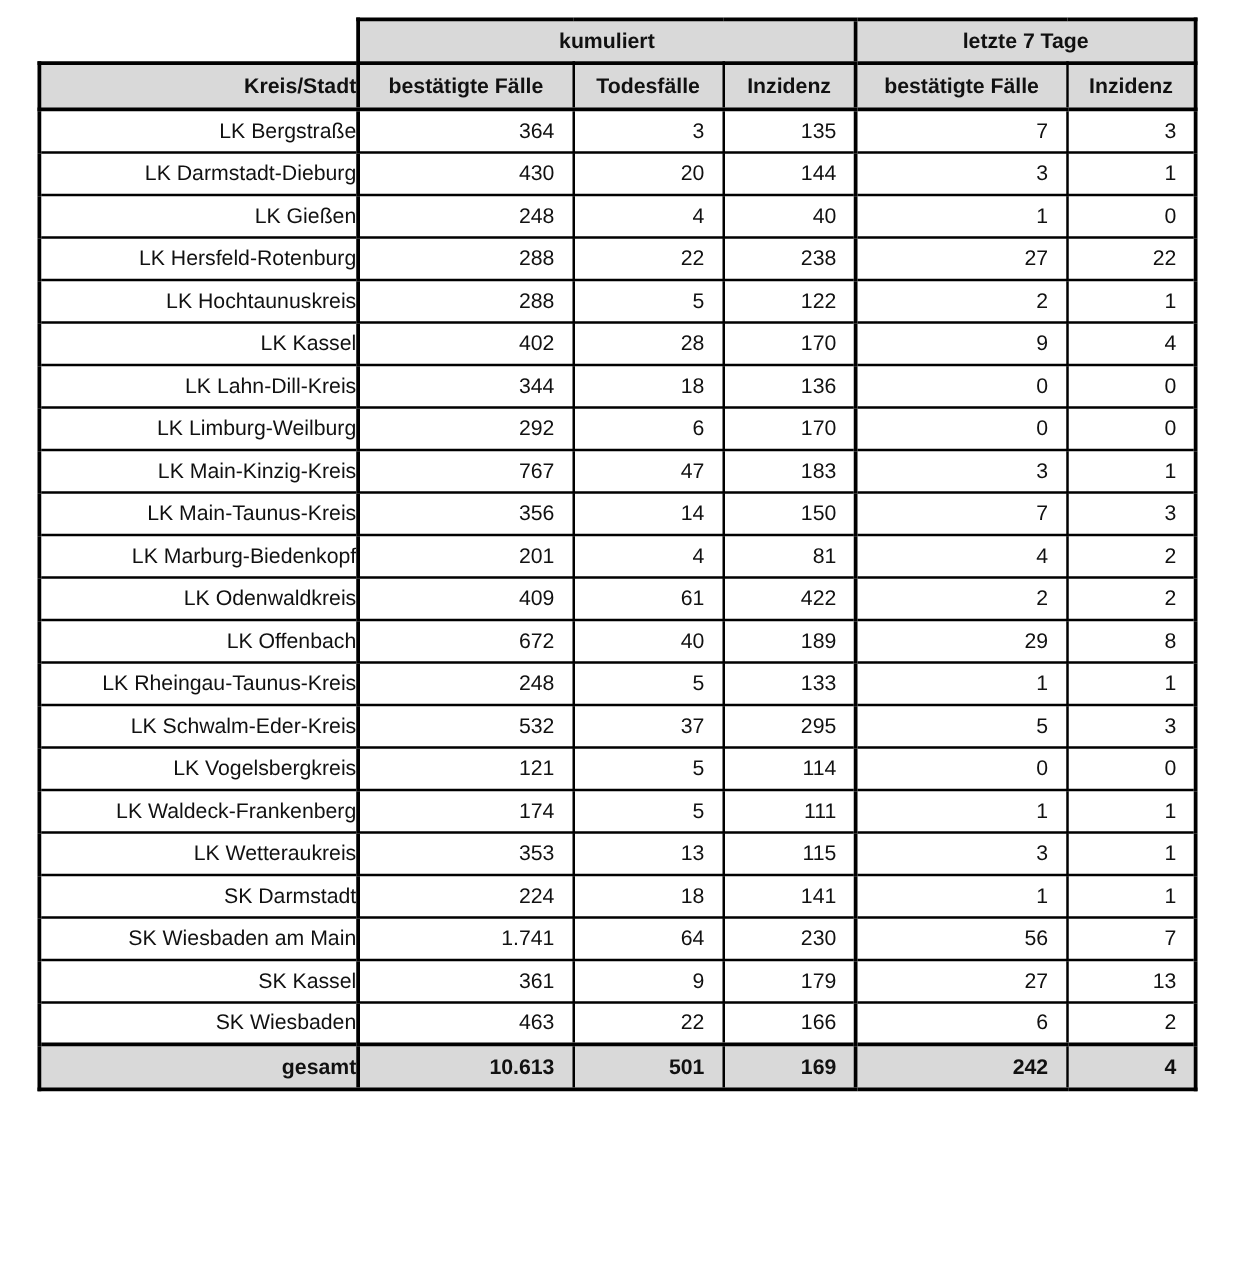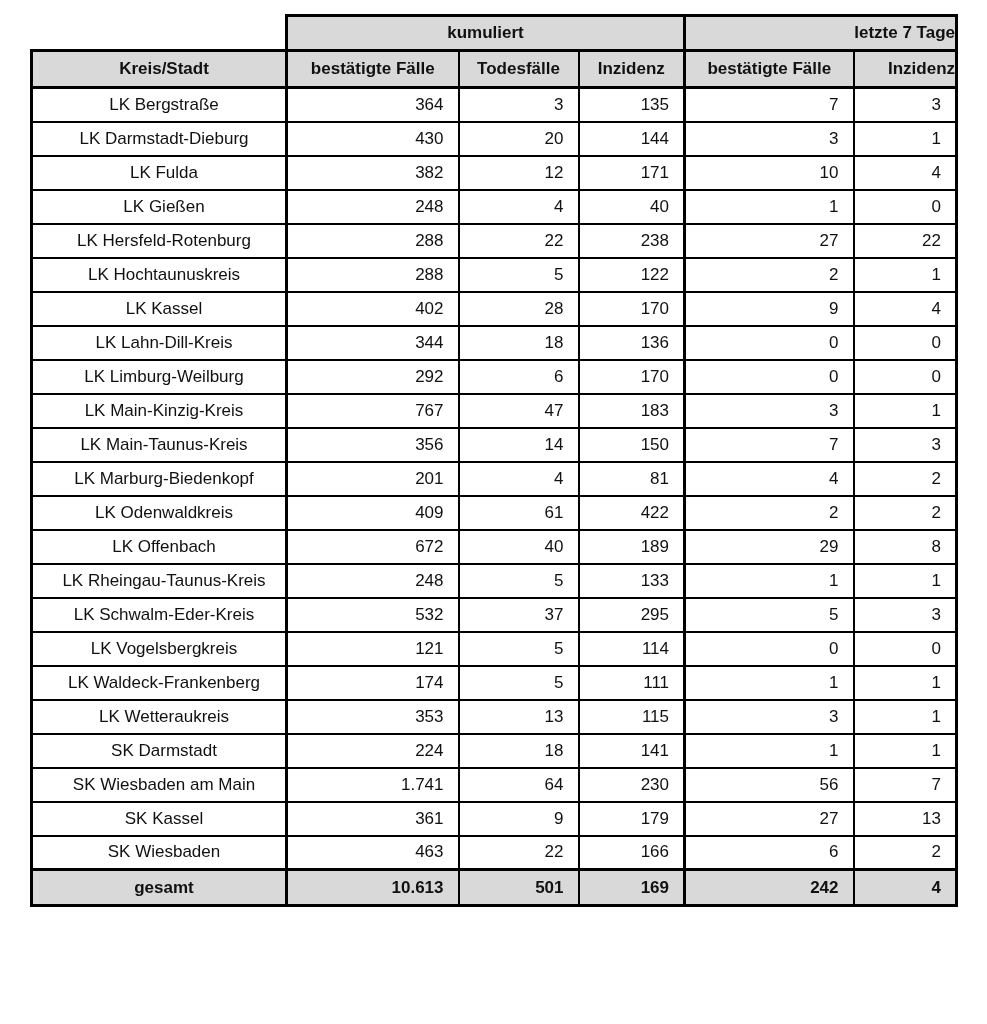--- a/index.html
+++ b/index.html
@@ -52,30 +52,30 @@
   .gh {
     border-top-width: 3px;
     border-bottom-width: 3px;
     height: 35px;
   }
   .colhdr th {
     border-bottom-width: 3px;
     height: 37px;
   }
   .name {
-    text-align: center;
+    text-align: right;
     padding-left: 10px;
     margin-top: 17px;
   }
   .num {
     text-align: right;
     padding-right: 14px;
   }
   .bL3 { border-left-width: 3px; }
-  .bR3 { border-right-width: 3px; text-align: right; }
+  .bR3 { border-right-width: 3px; }
   .bT3 { border-top-width: 3px; }
   tr.total td {
     background: var(--total-bg, #d9d9d9);
     font-weight: bold;
     border-top-width: 3px;
     border-bottom-width: 3px;
     height: 36px;
   }
 </style>
 </head>
@@ -116,28 +116,20 @@
       </tr>
       <tr>
         <td class="name bL3">LK Darmstadt-Dieburg</td>
         <td class="num bL3">430</td>
         <td class="num">20</td>
         <td class="num">144</td>
         <td class="num bL3">3</td>
         <td class="num bR3">1</td>
       </tr>
       <tr>
-        <td class="name bL3">LK Fulda</td>
-        <td class="num bL3">382</td>
-        <td class="num">12</td>
-        <td class="num">171</td>
-        <td class="num bL3">10</td>
-        <td class="num bR3">4</td>
-      </tr>
-      <tr>
         <td class="name bL3">LK Gießen</td>
         <td class="num bL3">248</td>
         <td class="num">4</td>
         <td class="num">40</td>
         <td class="num bL3">1</td>
         <td class="num bR3">0</td>
       </tr>
       <tr>
         <td class="name bL3">LK Hersfeld-Rotenburg</td>
         <td class="num bL3">288</td>

